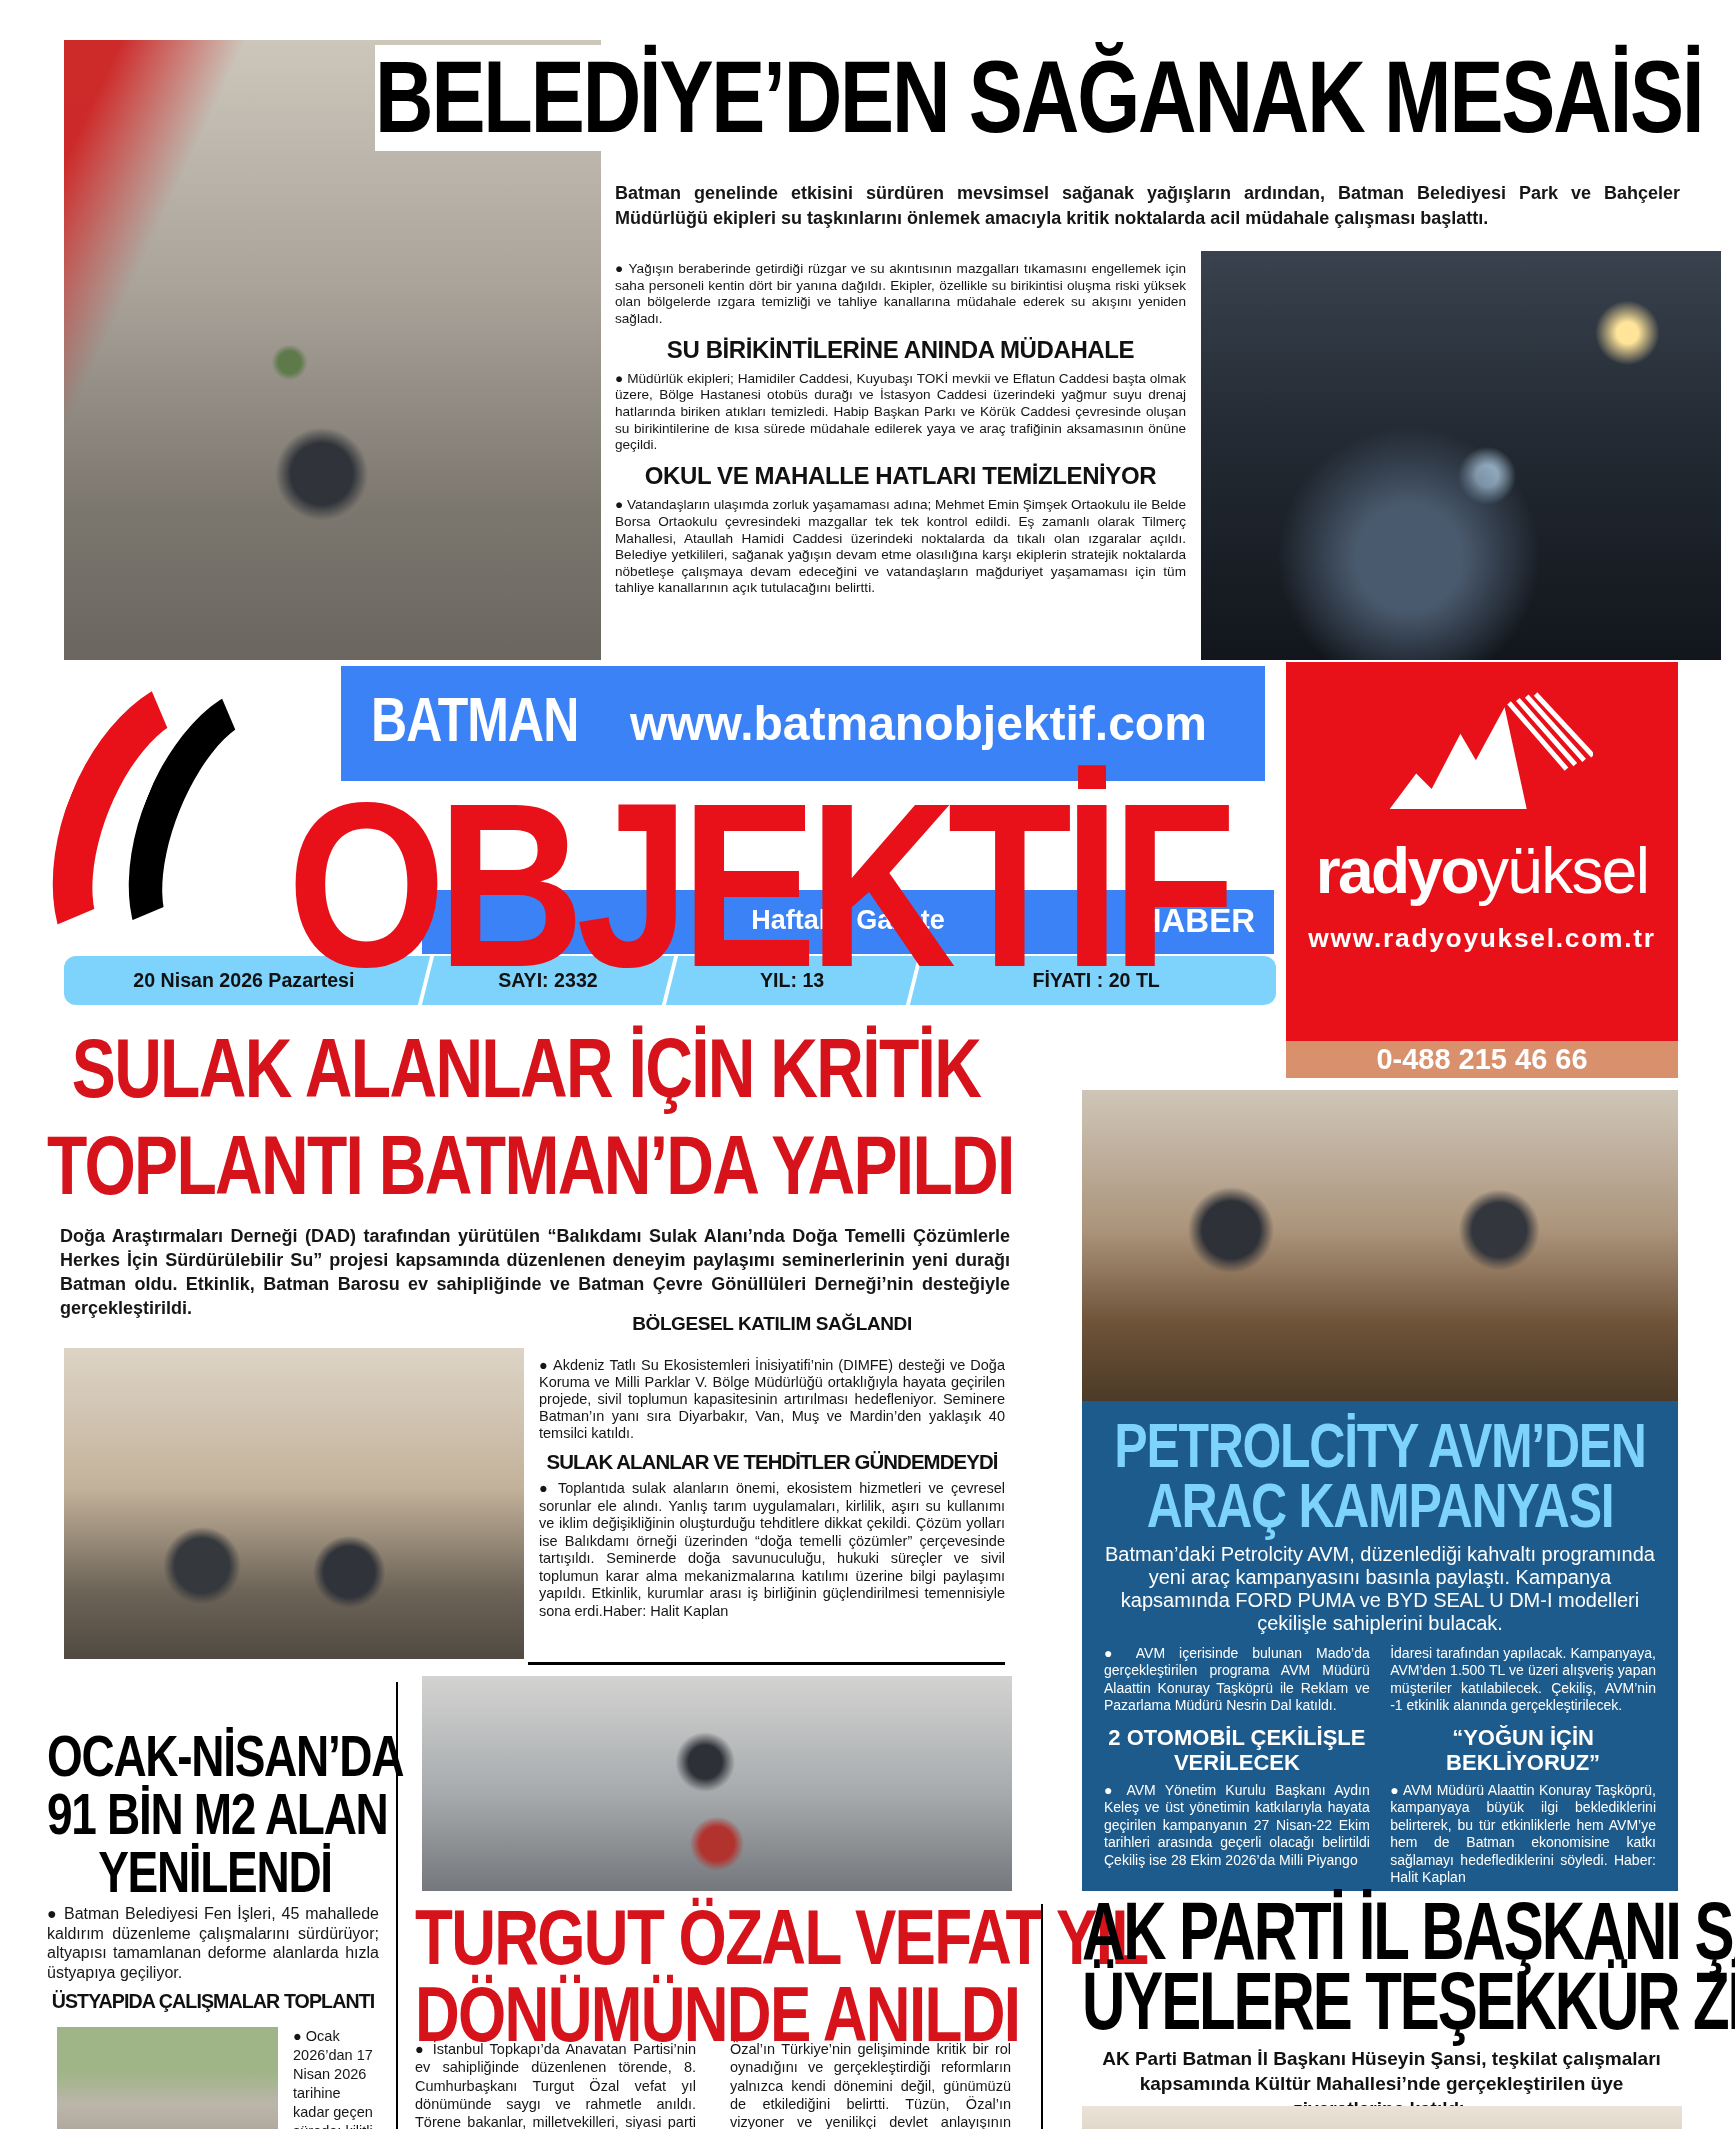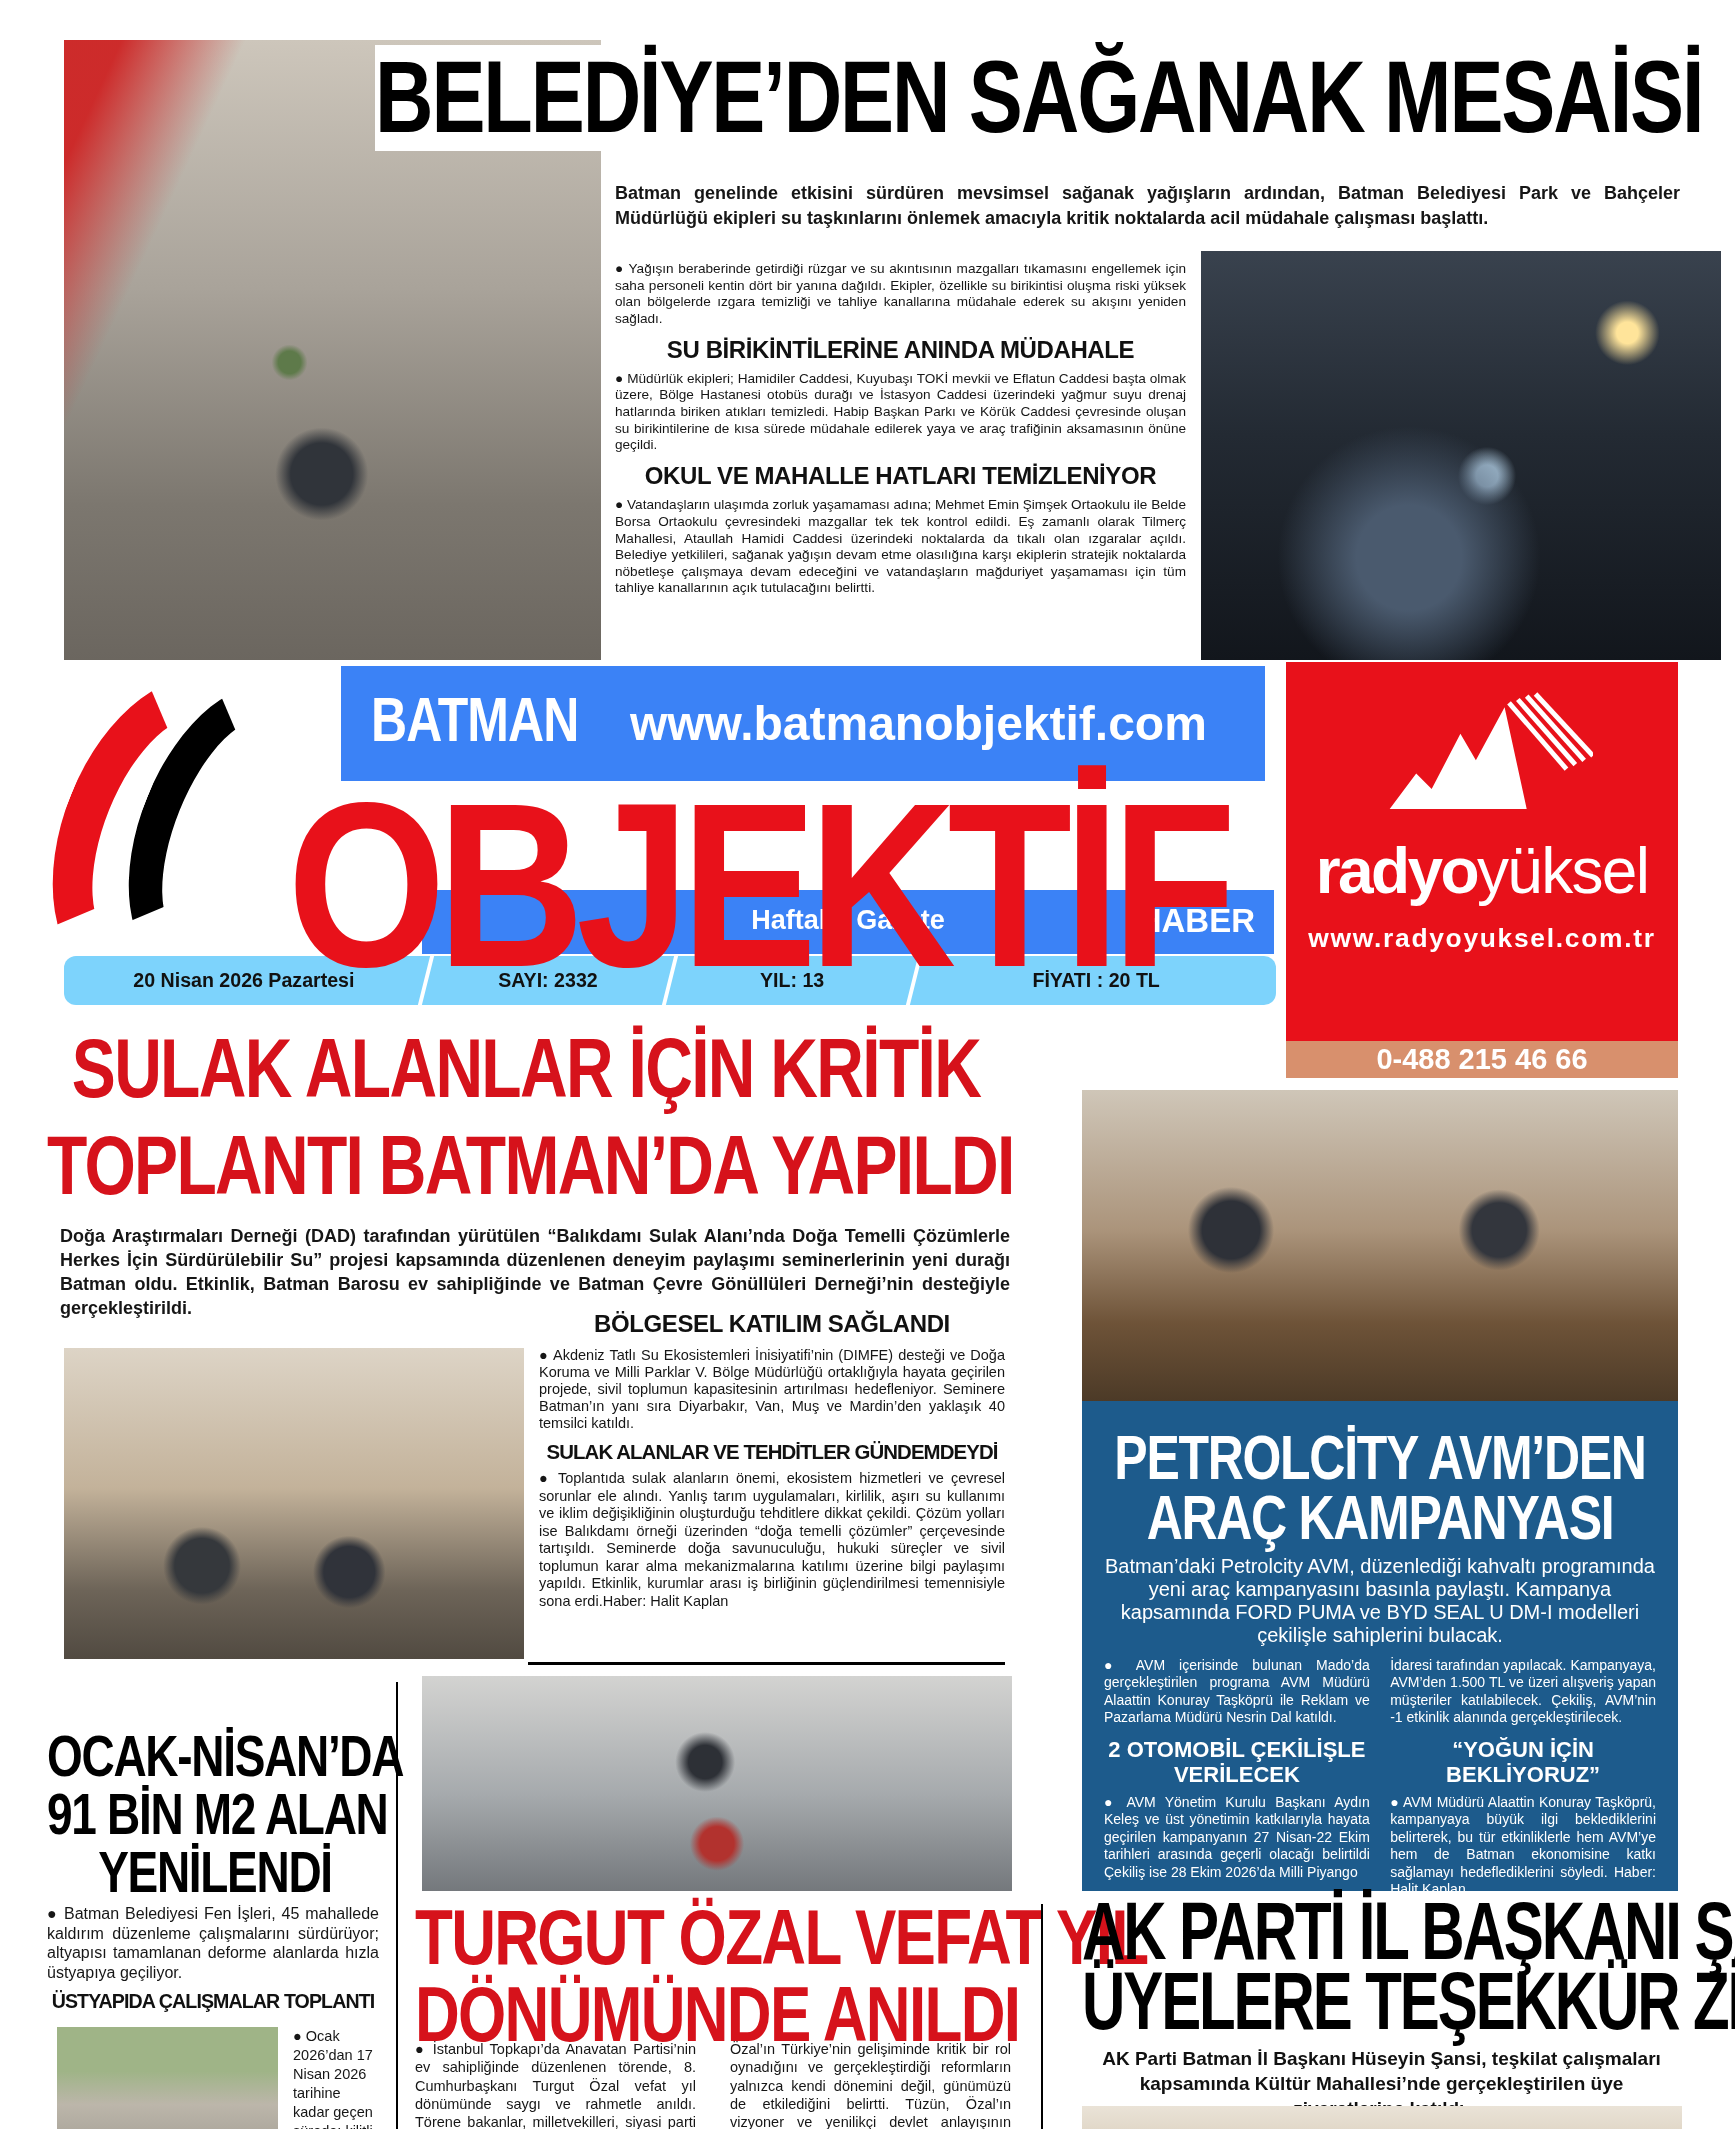--- a/index.html
+++ b/index.html
@@ -126,32 +126,32 @@
   <div class="abs hl red" style="left:47px; top:1020px; width:958px; font-size:66px; line-height:97px; letter-spacing:-1.7px;">
     <span>SULAK ALANLAR İÇİN KRİTİK</span><br>
     <span>TOPLANTI BATMAN’DA YAPILDI</span>
   </div>
 
   <div class="abs body-txt lead" style="left:60px; top:1224px; width:950px; font-size:18px; line-height:24px;">Doğa Araştırmaları Derneği (DAD) tarafından yürütülen “Balıkdamı Sulak Alanı’nda Doğa Temelli Çözümlerle Herkes İçin Sürdürülebilir Su” projesi kapsamında düzenlenen deneyim paylaşımı seminerlerinin yeni durağı Batman oldu. Etkinlik, Batman Barosu ev sahipliğinde ve Batman Çevre Gönüllüleri Derneği’nin desteğiyle gerçekleştirildi.</div>
 
   <div class="abs photo ph-seminar" style="left:64px; top:1348px; width:460px; height:311px;"></div>
 
   <div class="abs" style="left:539px; top:1311px; width:466px;">
-    <div class="subhead" style="font-size:24px; line-height:25.6px; margin-bottom:10px;">BÖLGESEL KATILIM SAĞLANDI</div>
+    <div class="subhead" style="font-size:19px; line-height:25.6px; margin-bottom:20px;">BÖLGESEL KATILIM SAĞLANDI</div>
     <div class="body-txt" style="font-size:14.5px; line-height:17px;">●  Akdeniz Tatlı Su Ekosistemleri İnisiyatifi’nin (DIMFE) desteği ve Doğa Koruma ve Milli Parklar V. Bölge Müdürlüğü ortaklığıyla hayata geçirilen projede, sivil toplumun kapasitesinin artırılması hedefleniyor. Seminere Batman’ın yanı sıra Diyarbakır, Van, Muş ve Mardin’den yaklaşık 40 temsilci katıldı.</div>
     <div class="subhead" style="font-size:20.4px; line-height:24px; letter-spacing:-0.9px; margin:8.5px 0 6px;">SULAK ALANLAR VE TEHDİTLER GÜNDEMDEYDİ</div>
     <div class="body-txt" style="font-size:14.5px; line-height:17.5px;">●  Toplantıda sulak alanların önemi, ekosistem hizmetleri ve çevresel sorunlar ele alındı. Yanlış tarım uygulamaları, kirlilik, aşırı su kullanımı ve iklim değişikliğinin oluşturduğu tehditlere dikkat çekildi. Çözüm yolları ise Balıkdamı örneği üzerinden “doğa temelli çözümler” çerçevesinde tartışıldı. Seminerde doğa savunuculuğu, hukuki süreçler ve sivil toplumun karar alma mekanizmalarına katılımı üzerine bilgi paylaşımı yapıldı. Etkinlik, kurumlar arası iş birliğinin güçlendirilmesi temennisiyle sona erdi.Haber: Halit Kaplan</div>
   </div>
 
   <div class="abs rule" style="left:528px; top:1662px; width:477px; height:2.6px;"></div>
 
   <div class="abs photo ph-conference" style="left:1082px; top:1090px; width:596px; height:311px;"></div>
 
   <div class="abs bluepanel" style="left:1082px; top:1401px; width:596px; height:490px;">
-    <div class="hl" style="font-size:50px; line-height:60px; letter-spacing:-1.3px; color:#ffffff;margin-top:12px;">
+    <div class="hl" style="font-size:50px; line-height:60px; letter-spacing:-1.3px; color:#7dd3fc;">
       <span>PETROLCİTY AVM’DEN</span><br>
       <span>ARAÇ KAMPANYASI</span>
     </div>
     <div style="font-size:20px; line-height:23px; font-weight:normal; text-align:center; margin:7.7px 0 9.4px;">Batman’daki Petrolcity AVM, düzenlediği kahvaltı programında yeni araç kampanyasını basınla paylaştı. Kampanya kapsamında FORD PUMA ve BYD SEAL U DM-I modelleri çekilişle sahiplerini bulacak.</div>
     <div class="pc-grid">
       <div class="pc-body">●  AVM içerisinde bulunan Mado’da gerçekleştirilen programa AVM Müdürü Alaattin Konuray Taşköprü ile Reklam ve Pazarlama Müdürü Nesrin Dal katıldı.</div>
       <div class="pc-body">İdaresi tarafından yapılacak. Kampanyaya, AVM’den 1.500 TL ve üzeri alışveriş yapan müşteriler katılabilecek. Çekiliş, AVM’nin -1 etkinlik alanında gerçekleştirilecek.</div>
       <div class="cell-sub">2 OTOMOBİL ÇEKİLİŞLE VERİLECEK</div>
       <div class="cell-sub">“YOĞUN İÇİN BEKLİYORUZ”</div>
       <div class="pc-body">●  AVM Yönetim Kurulu Başkanı Aydın Keleş ve üst yönetimin katkılarıyla hayata geçirilen kampanyanın 27 Nisan-22 Ekim tarihleri arasında geçerli olacağı belirtildi Çekiliş ise 28 Ekim 2026’da Milli Piyango</div>

